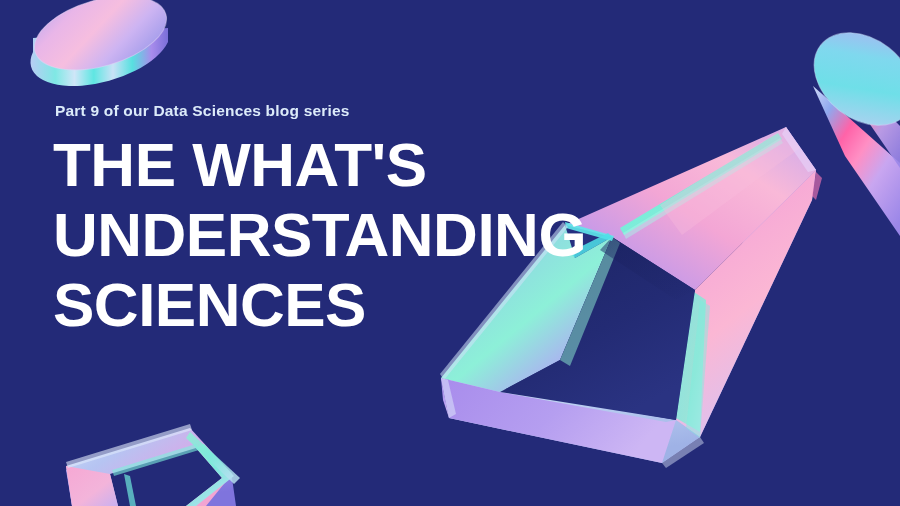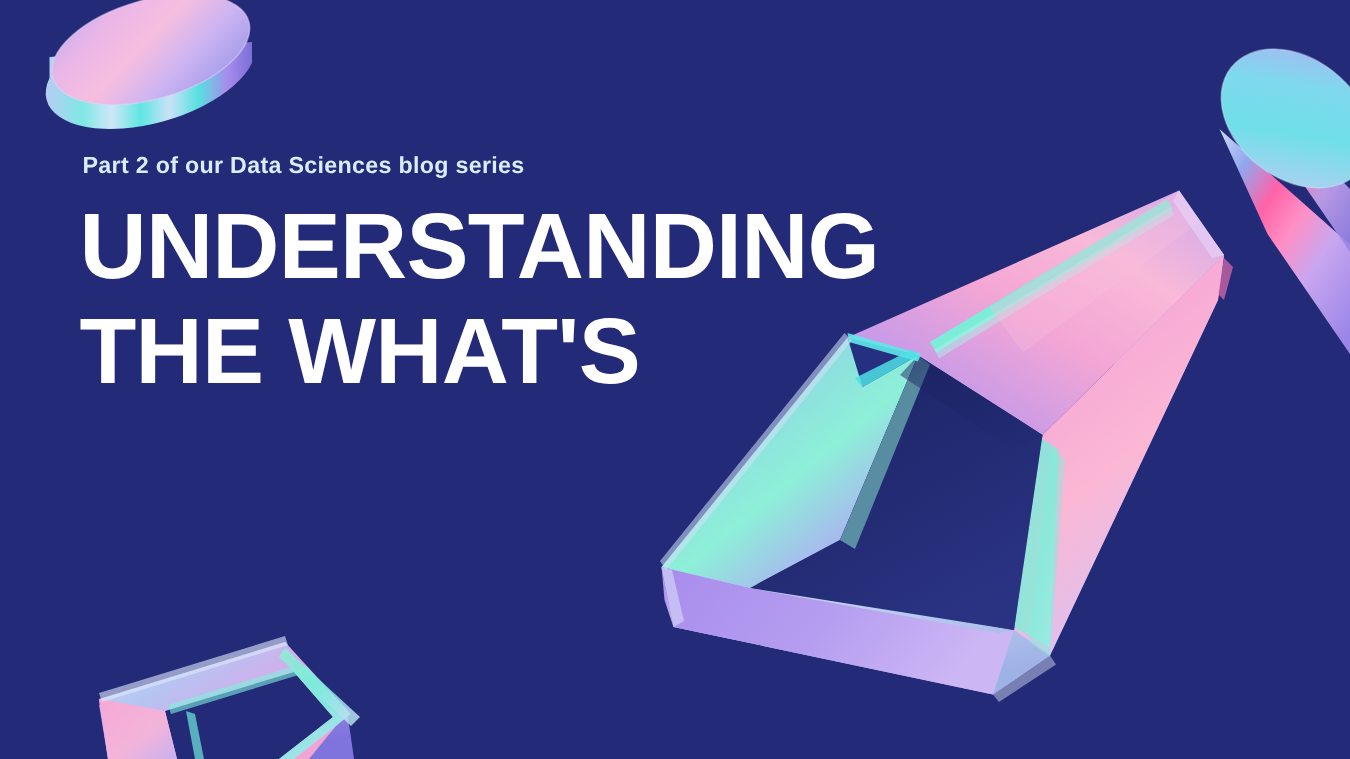--- a/index.html
+++ b/index.html
@@ -282,21 +282,22 @@
       <path d="M 112,470 L 196,444 L 199,450 L 114,476 Z" fill="#7df0dc" opacity="0.6"></path>
       <path d="M 124,474 L 130,506 L 136,506 L 130,476 Z" fill="#6fe8dc" opacity="0.7"></path>
 
       <path d="M 66,462 L 190,424 L 192,430 L 68,468 Z" fill="#dfeafb" opacity="0.6"></path>
     </g>
 
   </svg>
 
   <div class="text-layer">
 
-    <div class="eyebrow" style="color: rgb(220, 235, 250);">Part 2 of our Data Sciences blog series</div>
+    <div class="eyebrow" style="color: rgb(220, 235, 250);">Part 9 of our Data Sciences blog series</div>
 
     <h1 class="headline" style="color: rgb(255, 255, 255);">
+      <span class="hl">THE WHAT'S</span>
       <span class="hl">UNDERSTANDING</span>
-      <span class="hl">THE WHAT'S</span>
+      <span class="hl">SCIENCES</span>
     </h1>
 
   </div>
 </div>
 
 </body></html>

